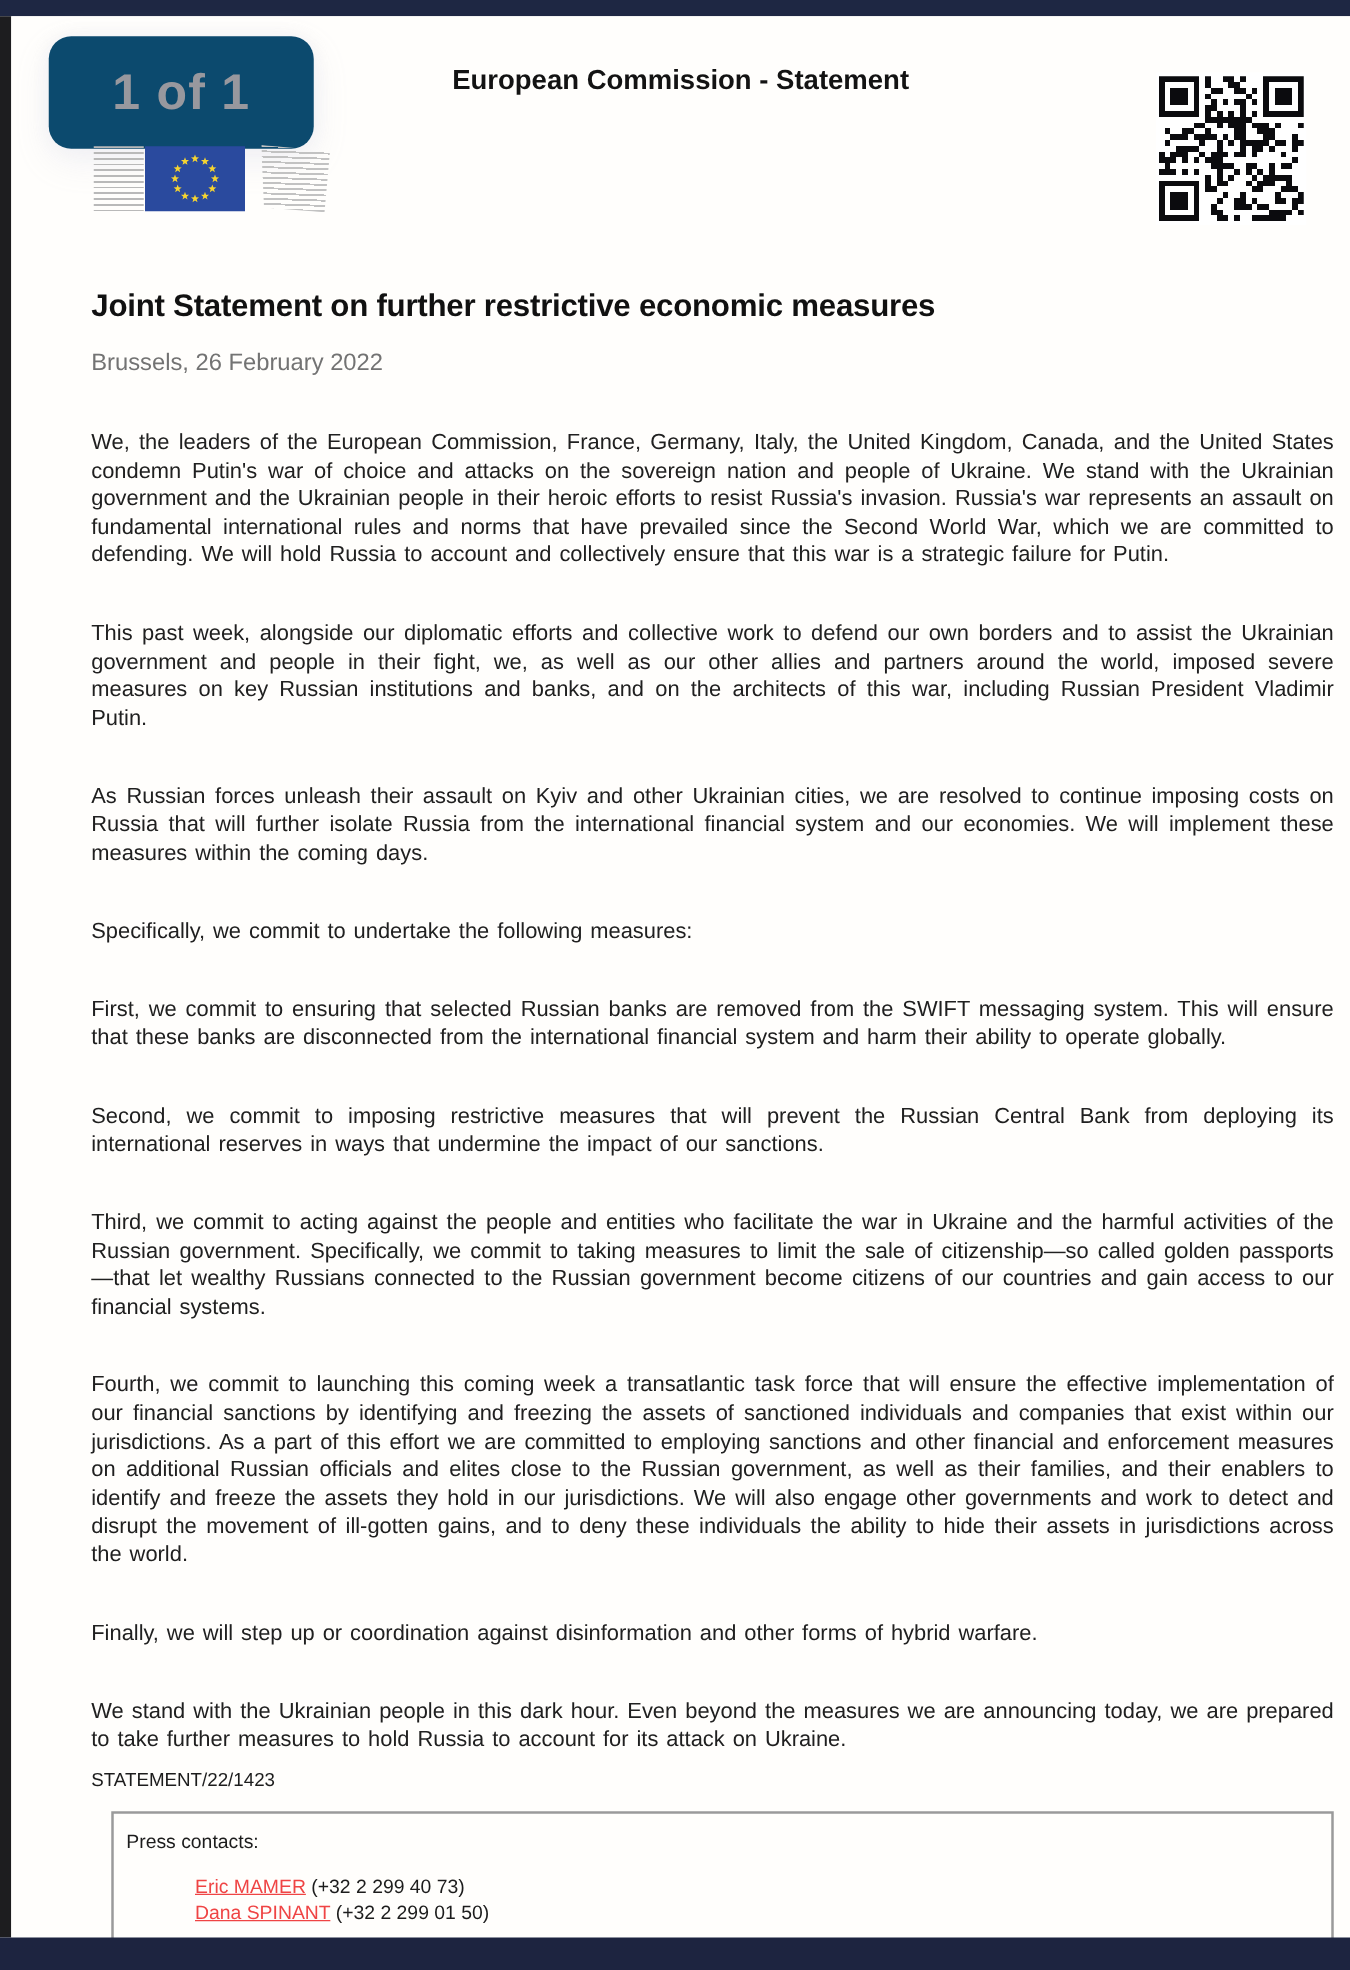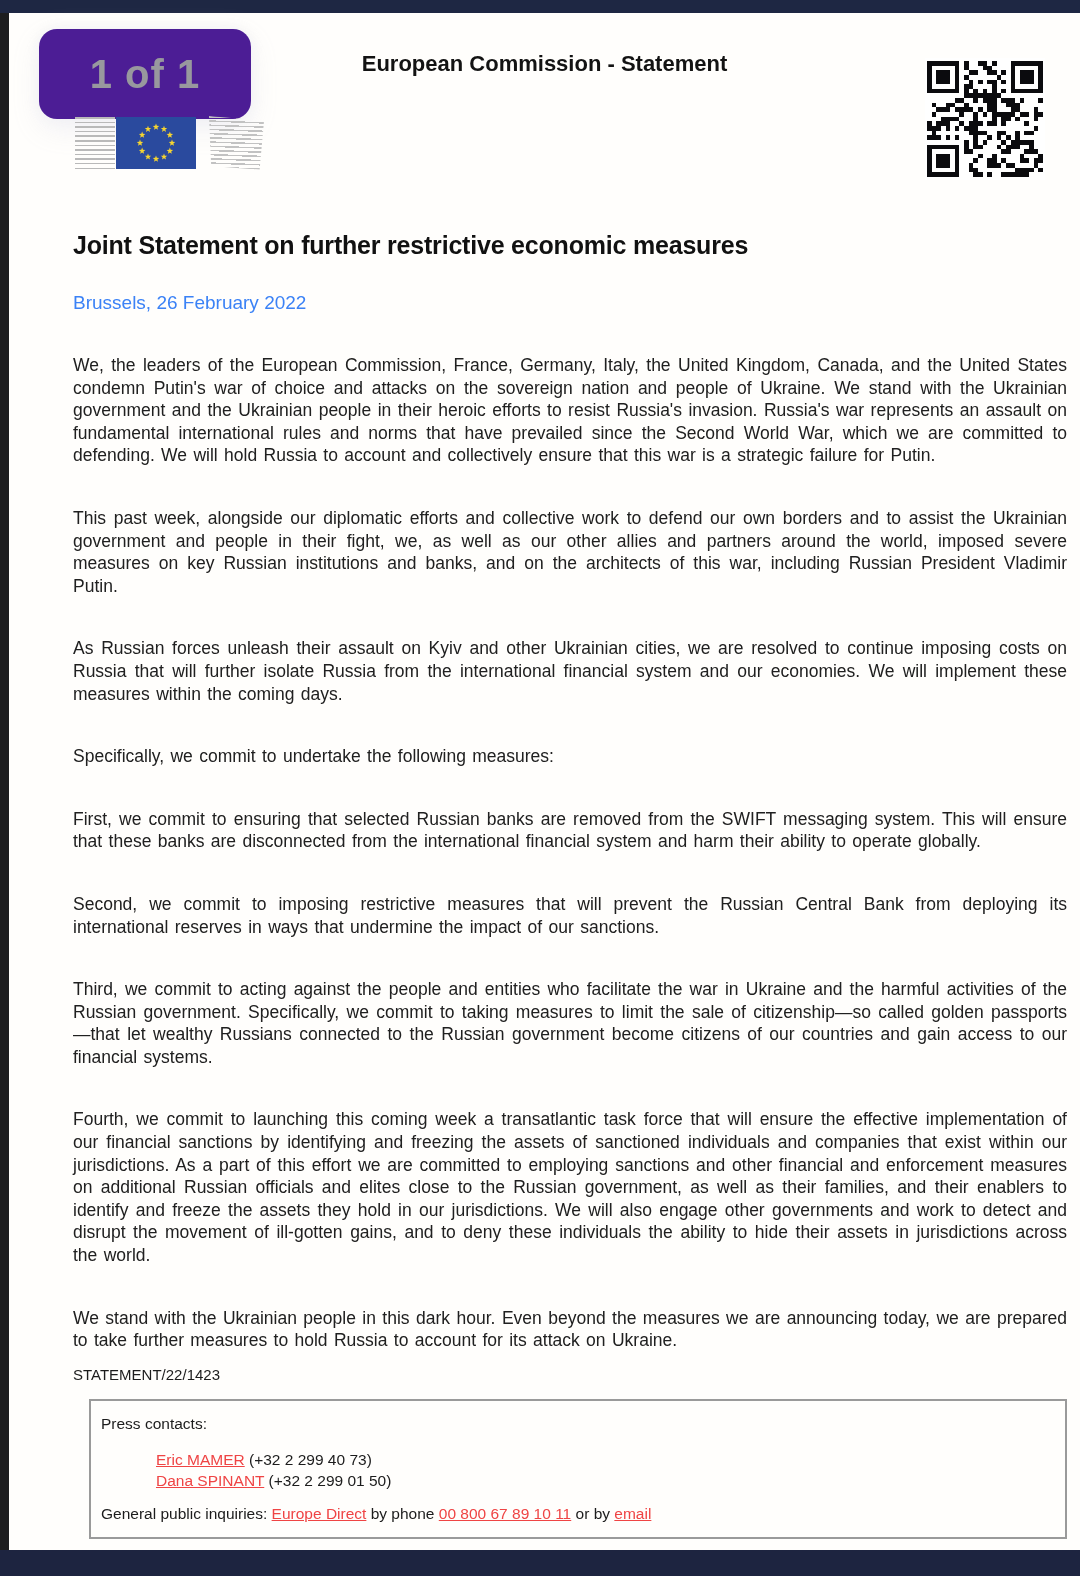--- a/index.html
+++ b/index.html
@@ -22,21 +22,21 @@
     position: absolute; left: 0; top: 13px; width: 9px; height: 1537px;
     background: #1d1d1f;
   }
   .page {
     position: absolute; left: 9px; top: 13px; width: 1071px; height: 1537px;
     background: #fffefc;
   }
   
   .page-indicator {
     position: absolute; left: 30px; top: 16px; width: 212px; height: 90px;
-    background: #4c1d95;
+    background: #0c4a6e;
     border-radius: 18px;
     box-shadow: 0 10px 28px rgba(240,240,244,0.9), 0 0 14px rgba(240,240,244,0.8);
     display: flex; align-items: center; justify-content: center;
     color: #98989e; font-size: 40px; font-weight: 600; letter-spacing: 1px;
   }
   .ec-header-title {
     position: absolute; left: 50%; top: 38px; transform: translateX(-50%);
     font-size: 22px; font-weight: 700; color: #131313; white-space: nowrap; text-align: right;
   }
   .eu-logo {
@@ -64,23 +64,23 @@
     background: #fff;
     display: flex; align-items: center; justify-content: center;
   }
   
   .doc {
     position: absolute; left: 64px; top: 218px; width: 994px;
     color: #1f1f1f;
   }
   .doc-title {
     font-size: 25px; font-weight: 700; color: #111;
-    margin-bottom: 32px; letter-spacing: -0.2px;
-  }
-  .dateline { font-size: 19px; margin-bottom: 19px; color: #3b82f6; }
+    margin-bottom: 20px; letter-spacing: -0.2px;
+  }
+  .dateline { font-size: 19px; margin-bottom: 19px; color: #737373; }
   .doc p {
     font-size: 17.5px; line-height: 22.6px; text-align: justify;
     margin-bottom: 14px; color: #202020; word-spacing: 1.5px; margin-top: 40px;
   }
   .reference {
     font-size: 15px; color: #1c1c1c;
     margin-top: 2px; margin-bottom: 16px;
   }
   
   .press-box {
@@ -429,20 +429,21 @@
     <div class="dateline">Brussels, 26 February 2022</div>
 
     <p>We, the leaders of the European Commission, France, Germany, Italy, the United Kingdom, Canada, and the United States condemn Putin's war of choice and attacks on the sovereign nation and people of Ukraine. We stand with the Ukrainian government and the Ukrainian people in their heroic efforts to resist Russia's invasion. Russia's war represents an assault on fundamental international rules and norms that have prevailed since the Second World War, which we are committed to defending. We will hold Russia to account and collectively ensure that this war is a strategic failure for Putin.</p>
     <p>This past week, alongside our diplomatic efforts and collective work to defend our own borders and to assist the Ukrainian government and people in their fight, we, as well as our other allies and partners around the world, imposed severe measures on key Russian institutions and banks, and on the architects of this war, including Russian President Vladimir Putin.</p>
     <p>As Russian forces unleash their assault on Kyiv and other Ukrainian cities, we are resolved to continue imposing costs on Russia that will further isolate Russia from the international financial system and our economies. We will implement these measures within the coming days.</p>
     <p>Specifically, we commit to undertake the following measures:</p>
     <p>First, we commit to ensuring that selected Russian banks are removed from the SWIFT messaging system. This will ensure that these banks are disconnected from the international financial system and harm their ability to operate globally.</p>
     <p>Second, we commit to imposing restrictive measures that will prevent the Russian Central Bank from deploying its international reserves in ways that undermine the impact of our sanctions.</p>
     <p>Third, we commit to acting against the people and entities who facilitate the war in Ukraine and the harmful activities of the Russian government. Specifically, we commit to taking measures to limit the sale of citizenship—so called golden passports—that let wealthy Russians connected to the Russian government become citizens of our countries and gain access to our financial systems.</p>
     <p>Fourth, we commit to launching this coming week a transatlantic task force that will ensure the effective implementation of our financial sanctions by identifying and freezing the assets of sanctioned individuals and companies that exist within our jurisdictions. As a part of this effort we are committed to employing sanctions and other financial and enforcement measures on additional Russian officials and elites close to the Russian government, as well as their families, and their enablers to identify and freeze the assets they hold in our jurisdictions. We will also engage other governments and work to detect and disrupt the movement of ill-gotten gains, and to deny these individuals the ability to hide their assets in jurisdictions across the world.</p>
+    <p>Finally, we will step up or coordination against disinformation and other forms of hybrid warfare.</p>
     <p>We stand with the Ukrainian people in this dark hour. Even beyond the measures we are announcing today, we are prepared to take further measures to hold Russia to account for its attack on Ukraine.</p>
 
     <div class="reference">STATEMENT/22/1423</div>
 
     <div class="press-box">
       <div class="press-heading">Press contacts:</div>
       <div class="contact-line">
         <a>Eric MAMER</a>
         <span>(+32 2 299 40 73)</span>
       </div>

